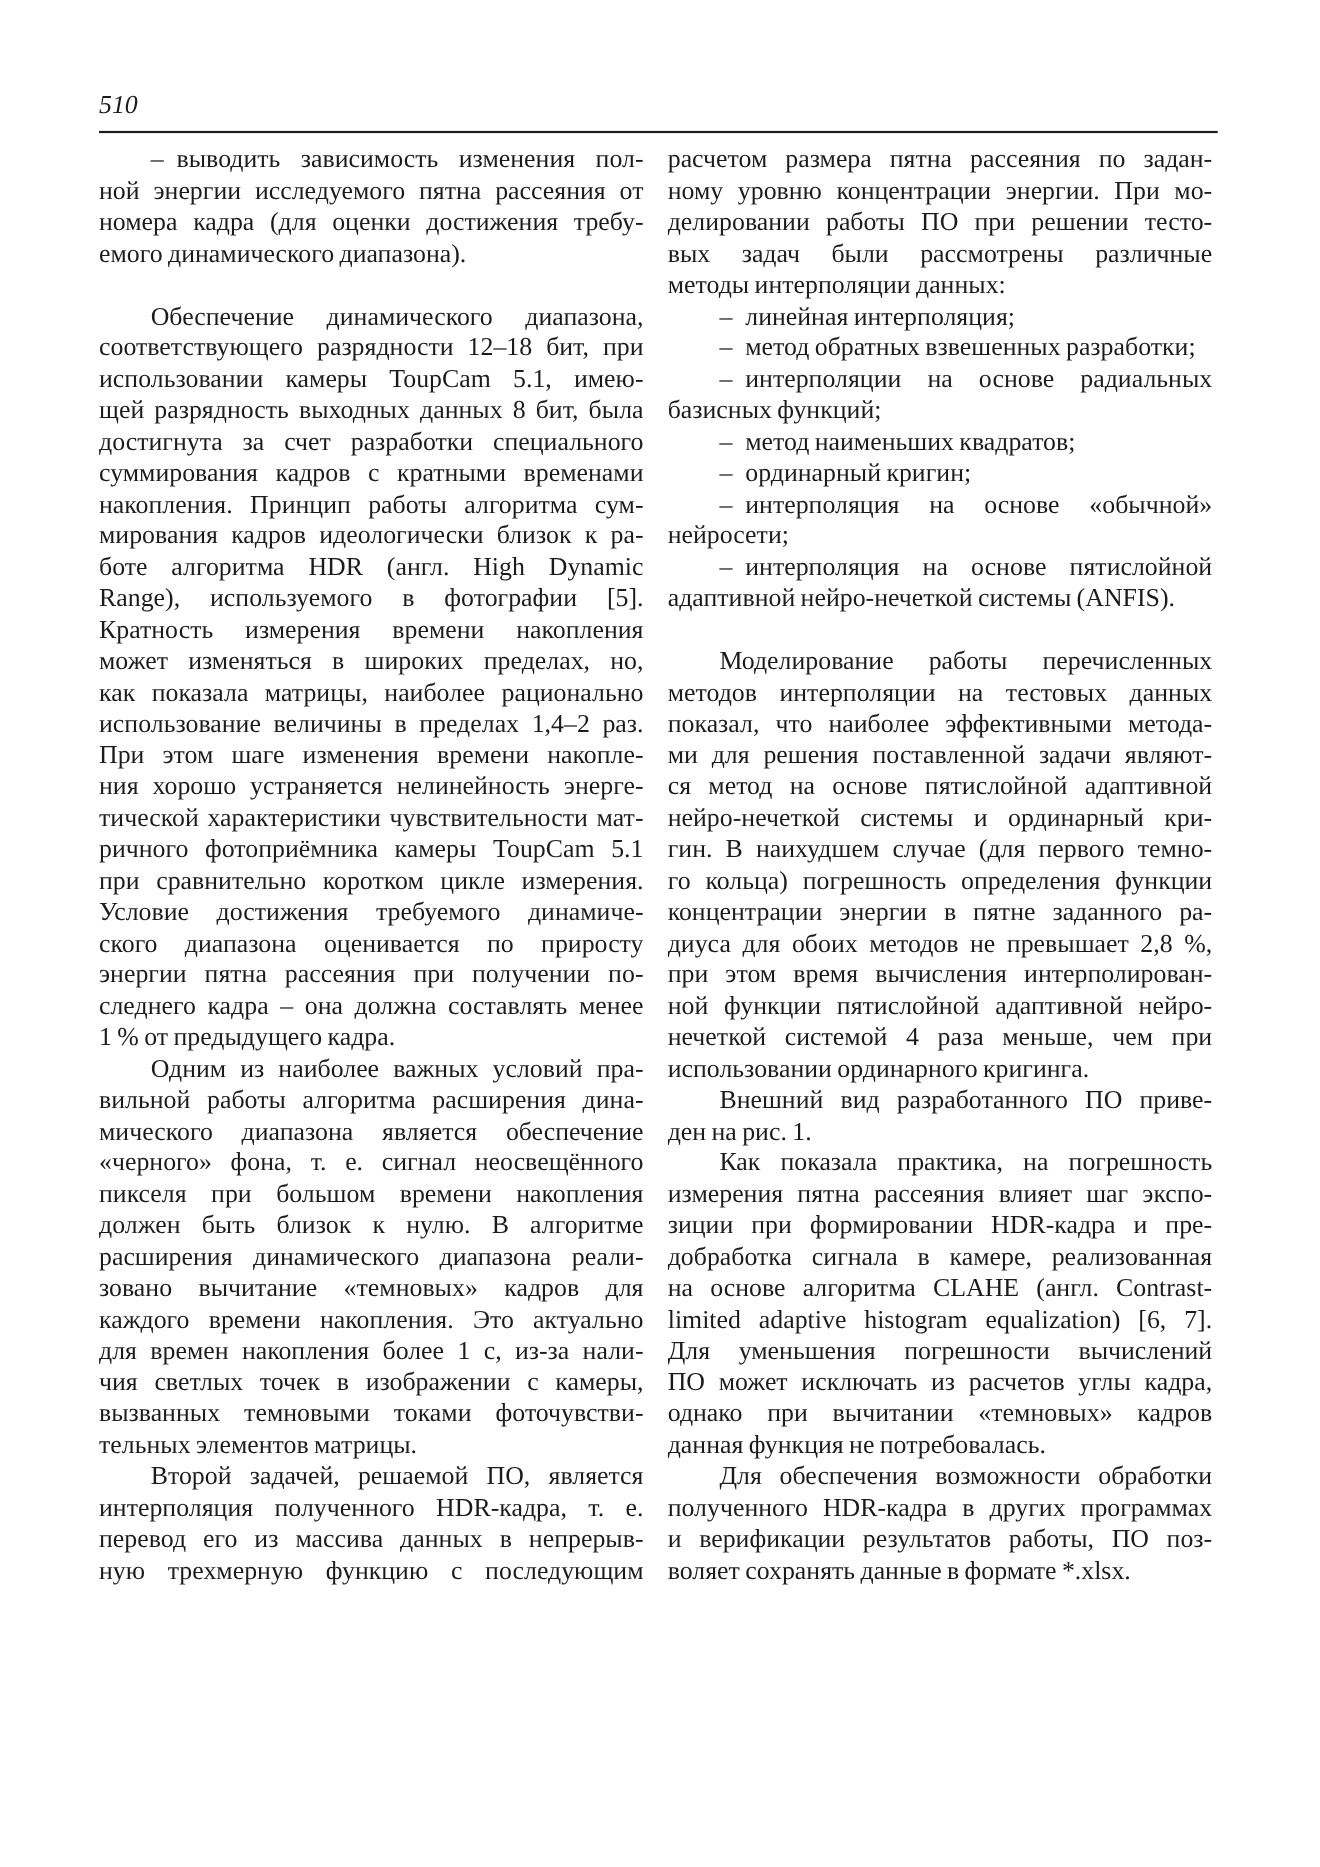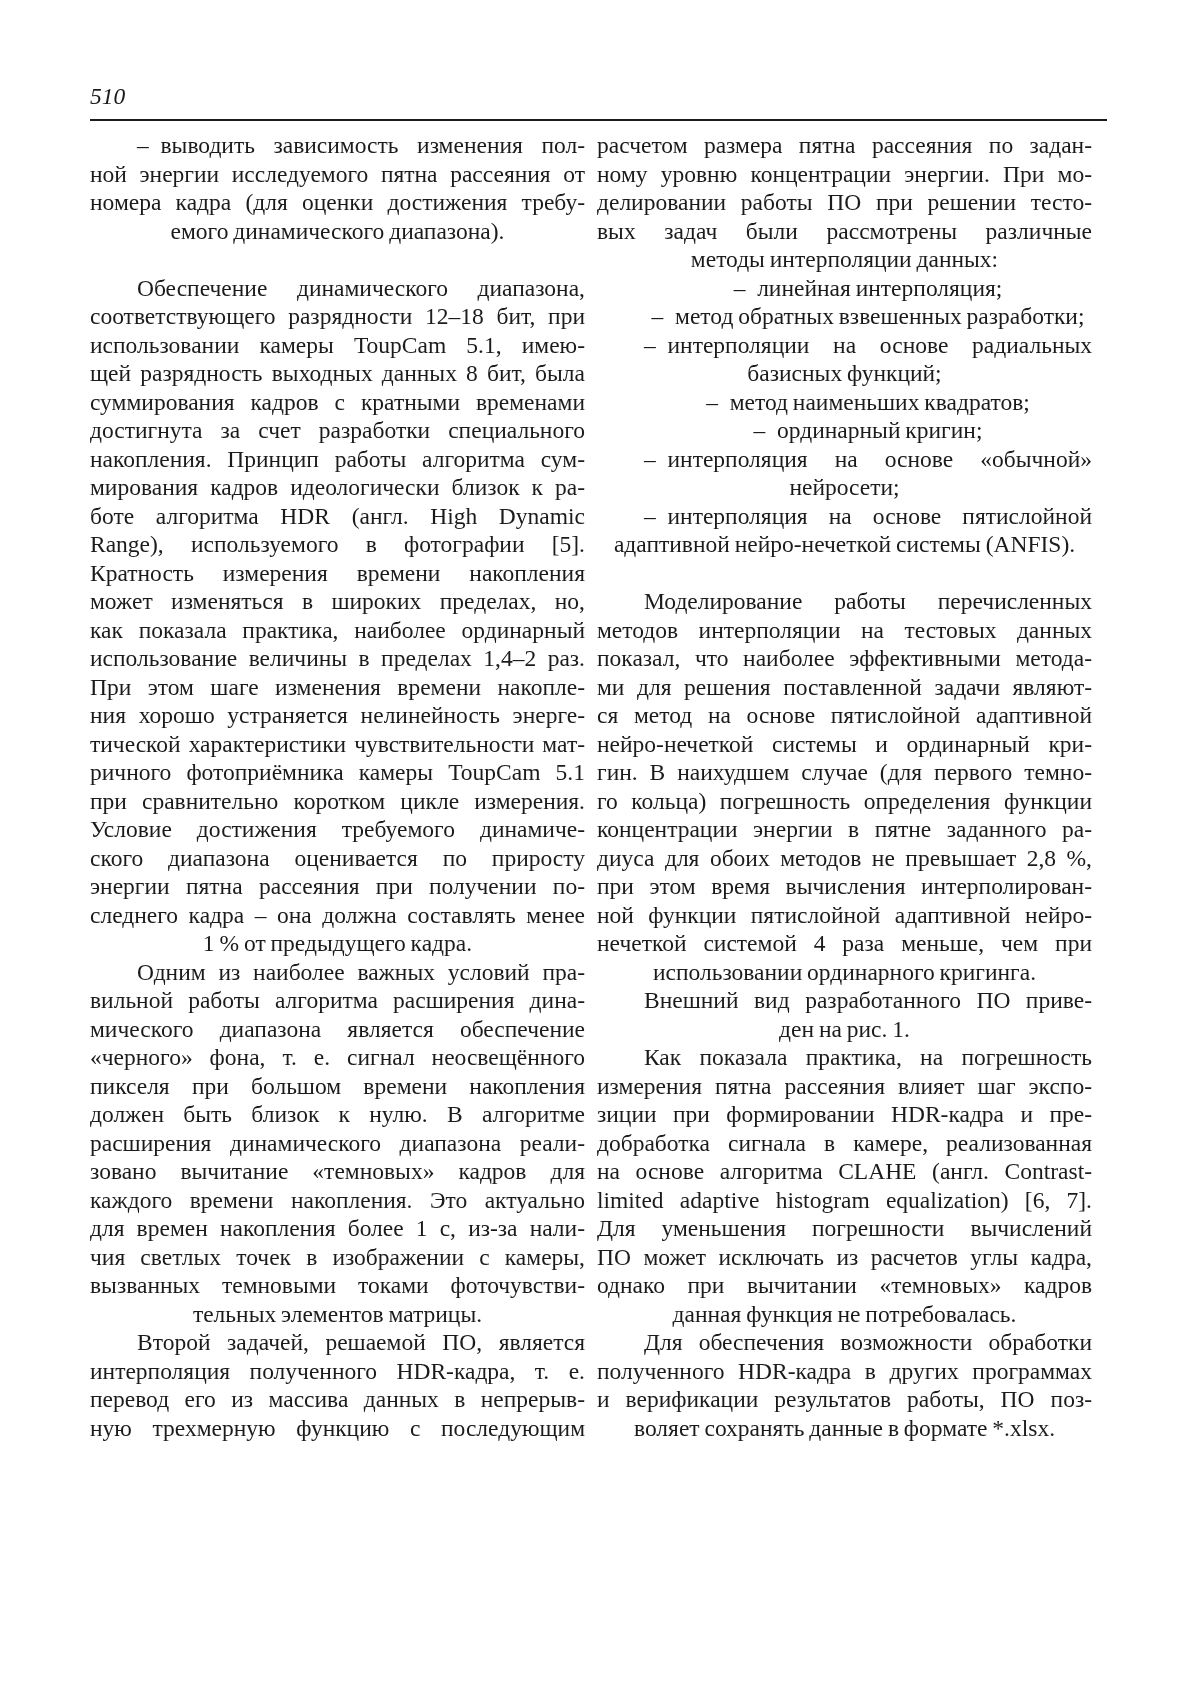--- a/index.html
+++ b/index.html
@@ -33,34 +33,34 @@
     width: 1017px;
     height: 2px;
     background: #1c1c1c;
   }
   .columns {
     position: absolute;
     left: 90px;
     top: 131px;
     width: 1020px;
     display: flex;
-    gap: 12px;
+    gap: 22px;
   }
   .col { width: 495px; }
   .ln {
     font-size: 23.5px;
     line-height: 28.5px;
     height: 28.5px;
     text-align: justify;
     text-align-last: justify;
     word-spacing: -1px;
     overflow: hidden;
   }
   .ln.ind { padding-left: 47px; }
-  .ln.end { text-align: center; text-align-last: auto; }
+  .ln.end { text-align: left; text-align-last: auto; }
   .gap { height: 28.5px; }
 </style>
 </head>
 <body>
 
 <div class="page-header">
   <span>510</span>
 </div>
 
 <div class="header-rule"></div>
@@ -69,29 +69,29 @@
   <div class="col" id="col-left">
       <div class="ln ind">– выводить зависимость изменения пол-</div>
       <div class="ln">ной энергии исследуемого пятна рассеяния от</div>
       <div class="ln">номера кадра (для оценки достижения требу-</div>
       <div class="ln end">емого динамического диапазона).</div>
       <div class="gap"></div>
       <div class="ln ind">Обеспечение динамического диапазона,</div>
       <div class="ln">соответствующего разрядности 12–18 бит, при</div>
       <div class="ln">использовании камеры ToupCam 5.1, имею-</div>
       <div class="ln">щей разрядность выходных данных 8 бит, была</div>
+      <div class="ln">достигнута за счет разработки специального</div>
       <div class="ln">суммирования кадров с кратными временами</div>
-      <div class="ln">достигнута за счет разработки специального</div>
       <div class="ln">накопления. Принцип работы алгоритма сум-</div>
       <div class="ln">мирования кадров идеологически близок к ра-</div>
       <div class="ln">боте алгоритма HDR (англ. High Dynamic</div>
       <div class="ln">Range), используемого в фотографии [5].</div>
       <div class="ln">Кратность измерения времени накопления</div>
       <div class="ln">может изменяться в широких пределах, но,</div>
-      <div class="ln">как показала практика, наиболее ординарный</div>
+      <div class="ln">как показала матрицы, наиболее рационально</div>
       <div class="ln">использование величины в пределах 1,4–2 раз.</div>
       <div class="ln">При этом шаге изменения времени накопле-</div>
       <div class="ln">ния хорошо устраняется нелинейность энерге-</div>
       <div class="ln">тической характеристики чувствительности мат-</div>
       <div class="ln">ричного фотоприёмника камеры ToupCam 5.1</div>
       <div class="ln">при сравнительно коротком цикле измерения.</div>
       <div class="ln">Условие достижения требуемого динамиче-</div>
       <div class="ln">ского диапазона оценивается по приросту</div>
       <div class="ln">энергии пятна рассеяния при получении по-</div>
       <div class="ln">следнего кадра – она должна составлять менее</div>

